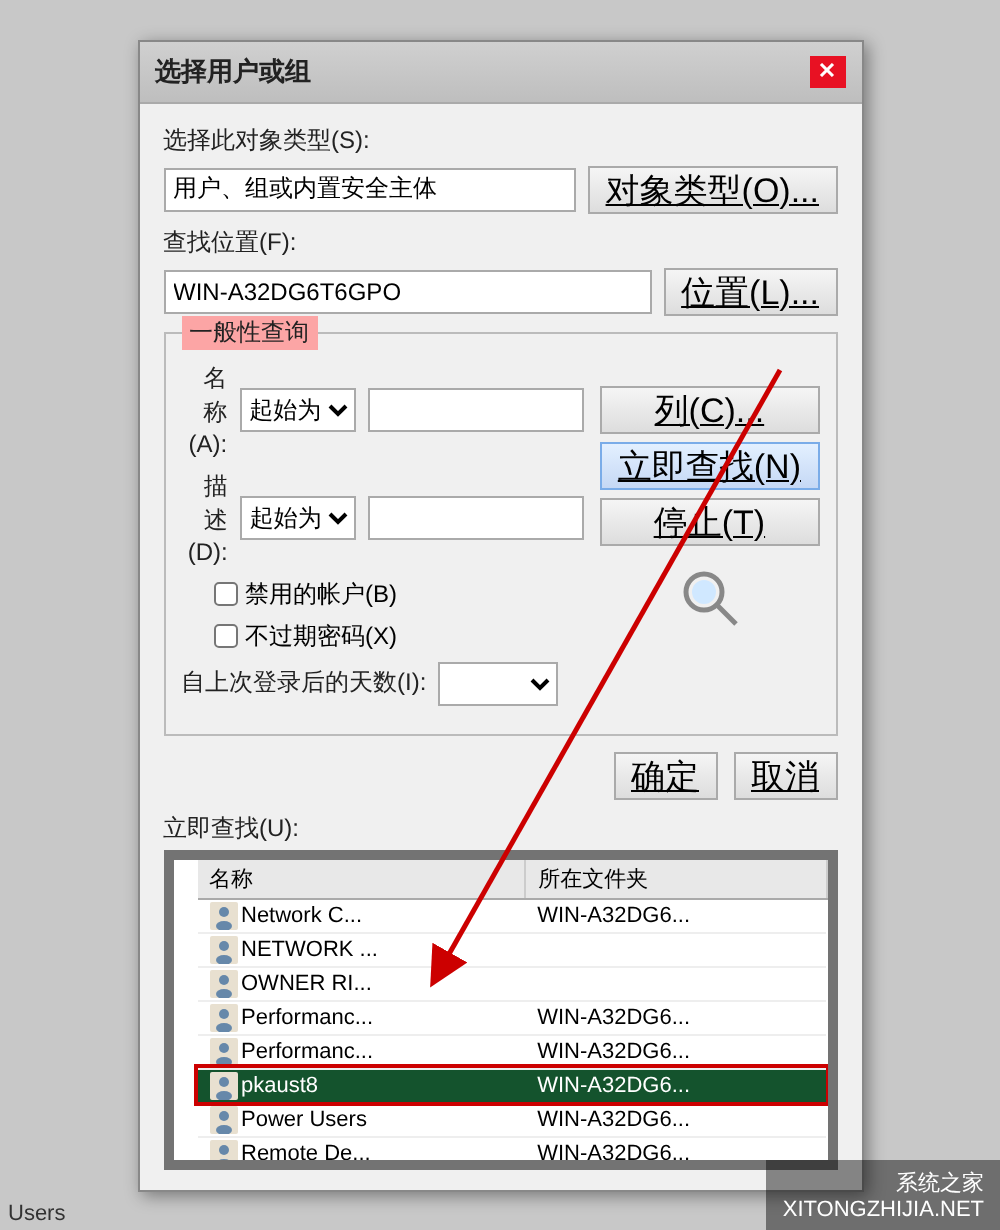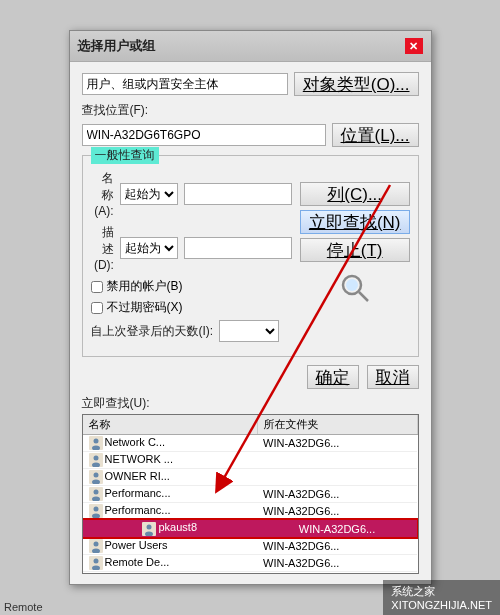--- a/index.html
+++ b/index.html
@@ -105,21 +105,21 @@
       border: 1px solid #bbb;
       margin: 8px 0;
       padding: 6px 8px 8px;
       position: relative;
     }
 
     .groupbox-legend {
       position: absolute;
       top: -9px;
       left: 8px;
-      background: #5eead4;
+      background: #fca5a5;
       padding: 0 4px;
       font-size: 12px;
       color: #222;
     }
 
     .form-label {
       font-size: 12px;
       color: #222;
       text-align: right;
     }
@@ -137,21 +137,21 @@
       border: 1px solid #aaa;
       background: white;
       font-size: 12px;
       width: 100%;
     }
 
     .checkbox-row {
       display: flex;
       align-items: center;
       gap: 4px;
-      margin: 4px 0;
+      margin: 4px 16px;
     }
 
     .checkbox-row input[type=checkbox] {
       width: 12px;
       height: 12px;
     }
 
     .right-btns {
       display: flex;
       flex-direction: column;
@@ -168,24 +168,25 @@
       flex: 1;
     }
 
     .search-results-label {
       font-size: 12px;
       margin: 6px 0 2px;
       color: #222;
     }
 
     .results-table-wrapper {
-      border: 1px solid #737373;
+      border: 5px solid #737373;
       background: white;
       height: 160px;
       overflow-y: auto;
+      padding-left: 12px;
     }
 
     .results-table {
       width: 100%;
       border-collapse: collapse;
     }
 
     .results-table th {
       background: #e8e8e8;
       border-bottom: 1px solid #aaa;
@@ -202,40 +203,40 @@
       padding: 1px 6px;
       font-size: 11px;
       border-bottom: 1px solid #eee;
       white-space: nowrap;
       overflow: hidden;
       text-overflow: ellipsis;
       max-width: 160px;
     }
 
     .results-table tr.selected {
-      background: #be185d;
+      background: #14532d;
       color: white;
-      text-align: center;
     }
 
     .bottom-btn-row {
       display: flex;
       justify-content: flex-end;
       gap: 8px;
       margin-top: 8px;
     }
 
     .watermark {
       position: absolute;
       bottom: 0;
       right: 0;
       background: rgba(0,0,0,0.45);
       color: white;
       font-size: 11px;
       padding: 4px 8px;
+      text-align: right;
     }
 
     
     .arrow-overlay {
       position: absolute;
       top: 0; left: 0;
       width: 500px;
       height: 615px;
       pointer-events: none;
       z-index: 100;
@@ -258,20 +259,21 @@
 <div class="dialog-wrapper">
   <div class="dialog">
 
     <div class="dialog-titlebar">
       <span class="dialog-title">选择用户或组</span>
       <button class="dialog-close-btn">✕</button>
     </div>
 
     <div class="dialog-body">
 
+      <div class="section-label">选择此对象类型(S):</div>
       <div class="row-inline">
         <input class="text-input" type="text" value="用户、组或内置安全主体" style="">
         <button class="btn">对象类型(O)...</button>
       </div>
 
       <div class="section-label">查找位置(F):</div>
       <div class="row-inline">
         <input class="text-input" type="text" value="WIN-A32DG6T6GPO" style="">
         <button class="btn">位置(L)...</button>
       </div>
@@ -423,13 +425,13 @@
     </marker>
   </defs>
   <line x1="390" y1="185" x2="220" y2="485" stroke="#cc0000" stroke-width="2.5" marker-end="url(#arrowhead)"></line>
 </svg>
 
 <div class="watermark">
   <div>系统之家</div>
   <div>XITONGZHIJIA.NET</div>
 </div>
 
-<div class="bottom-remote">Remote</div>
+<div class="bottom-remote">Users</div>
 
 </body></html>

